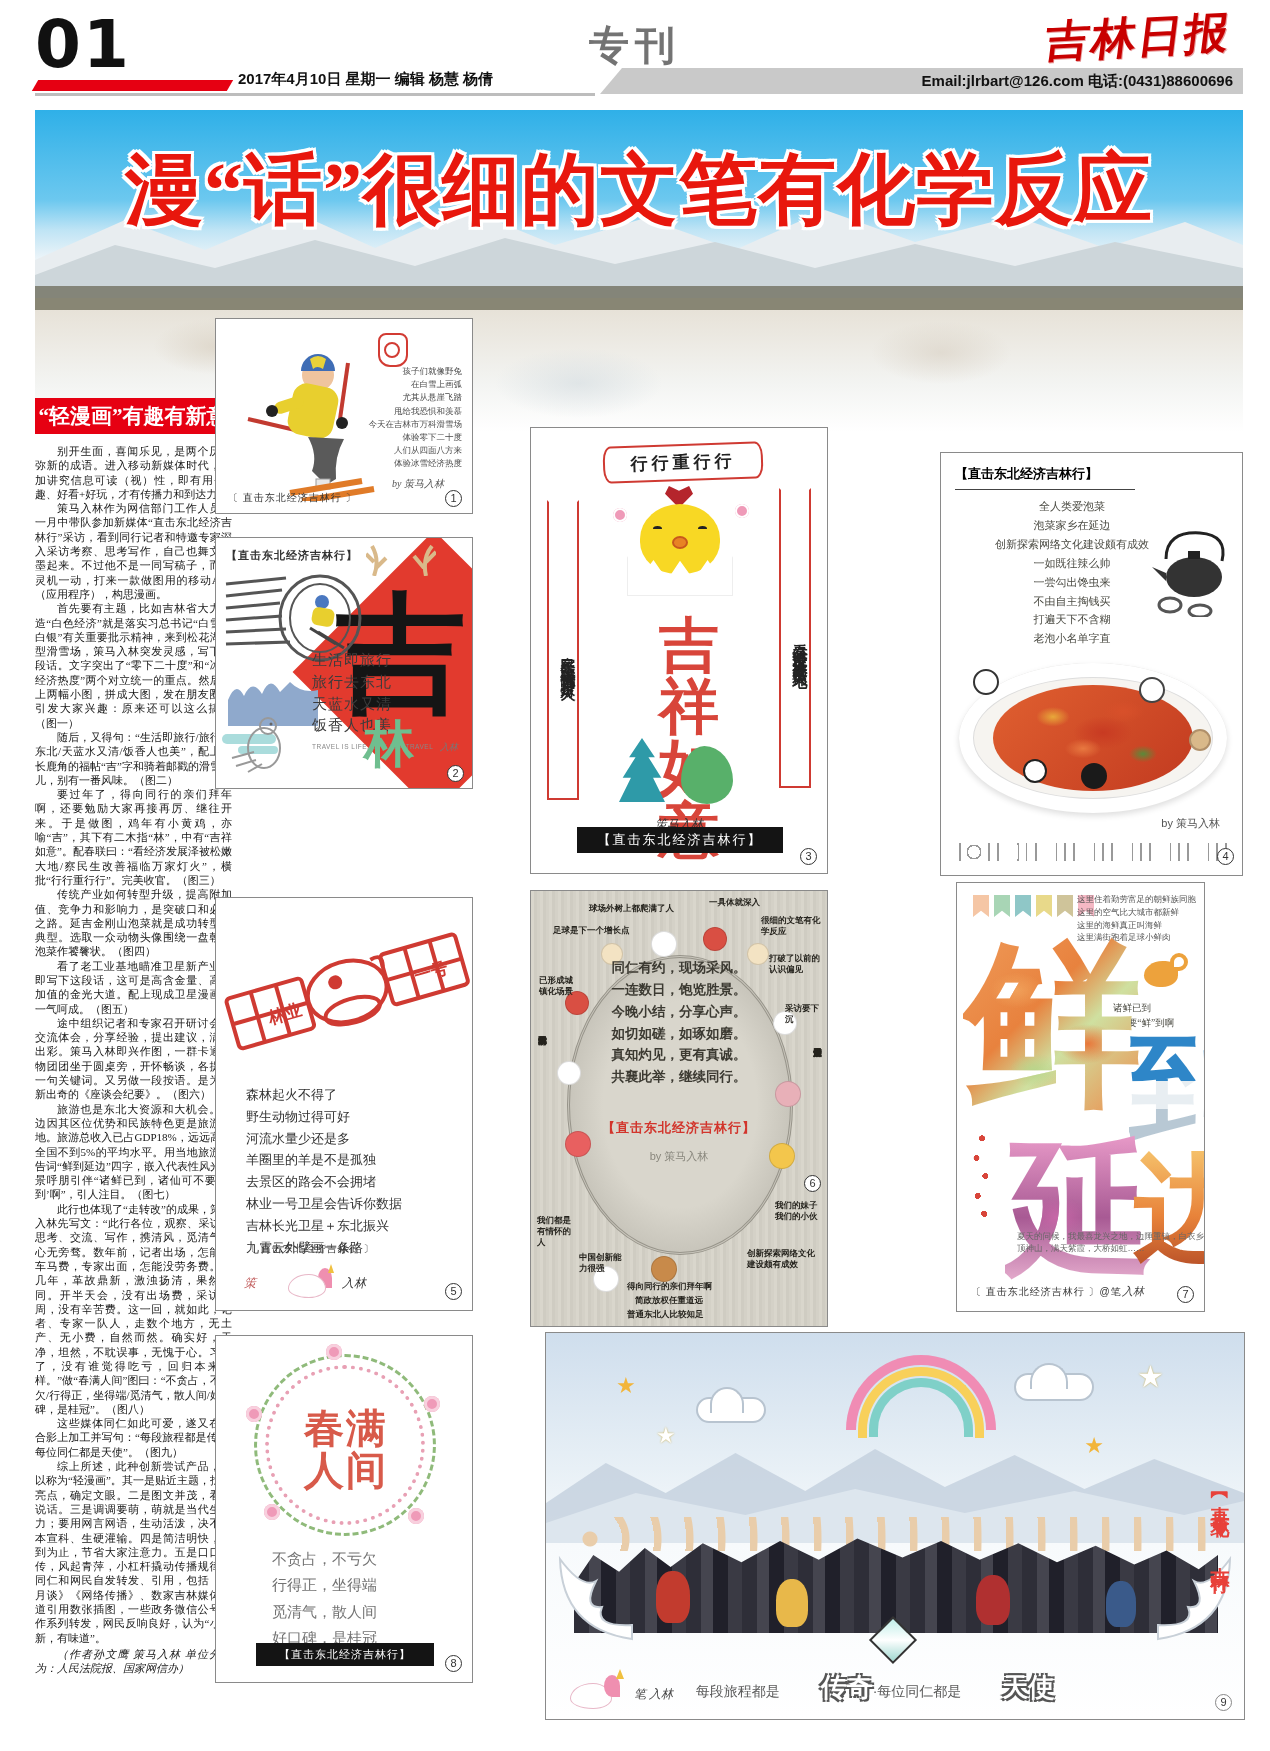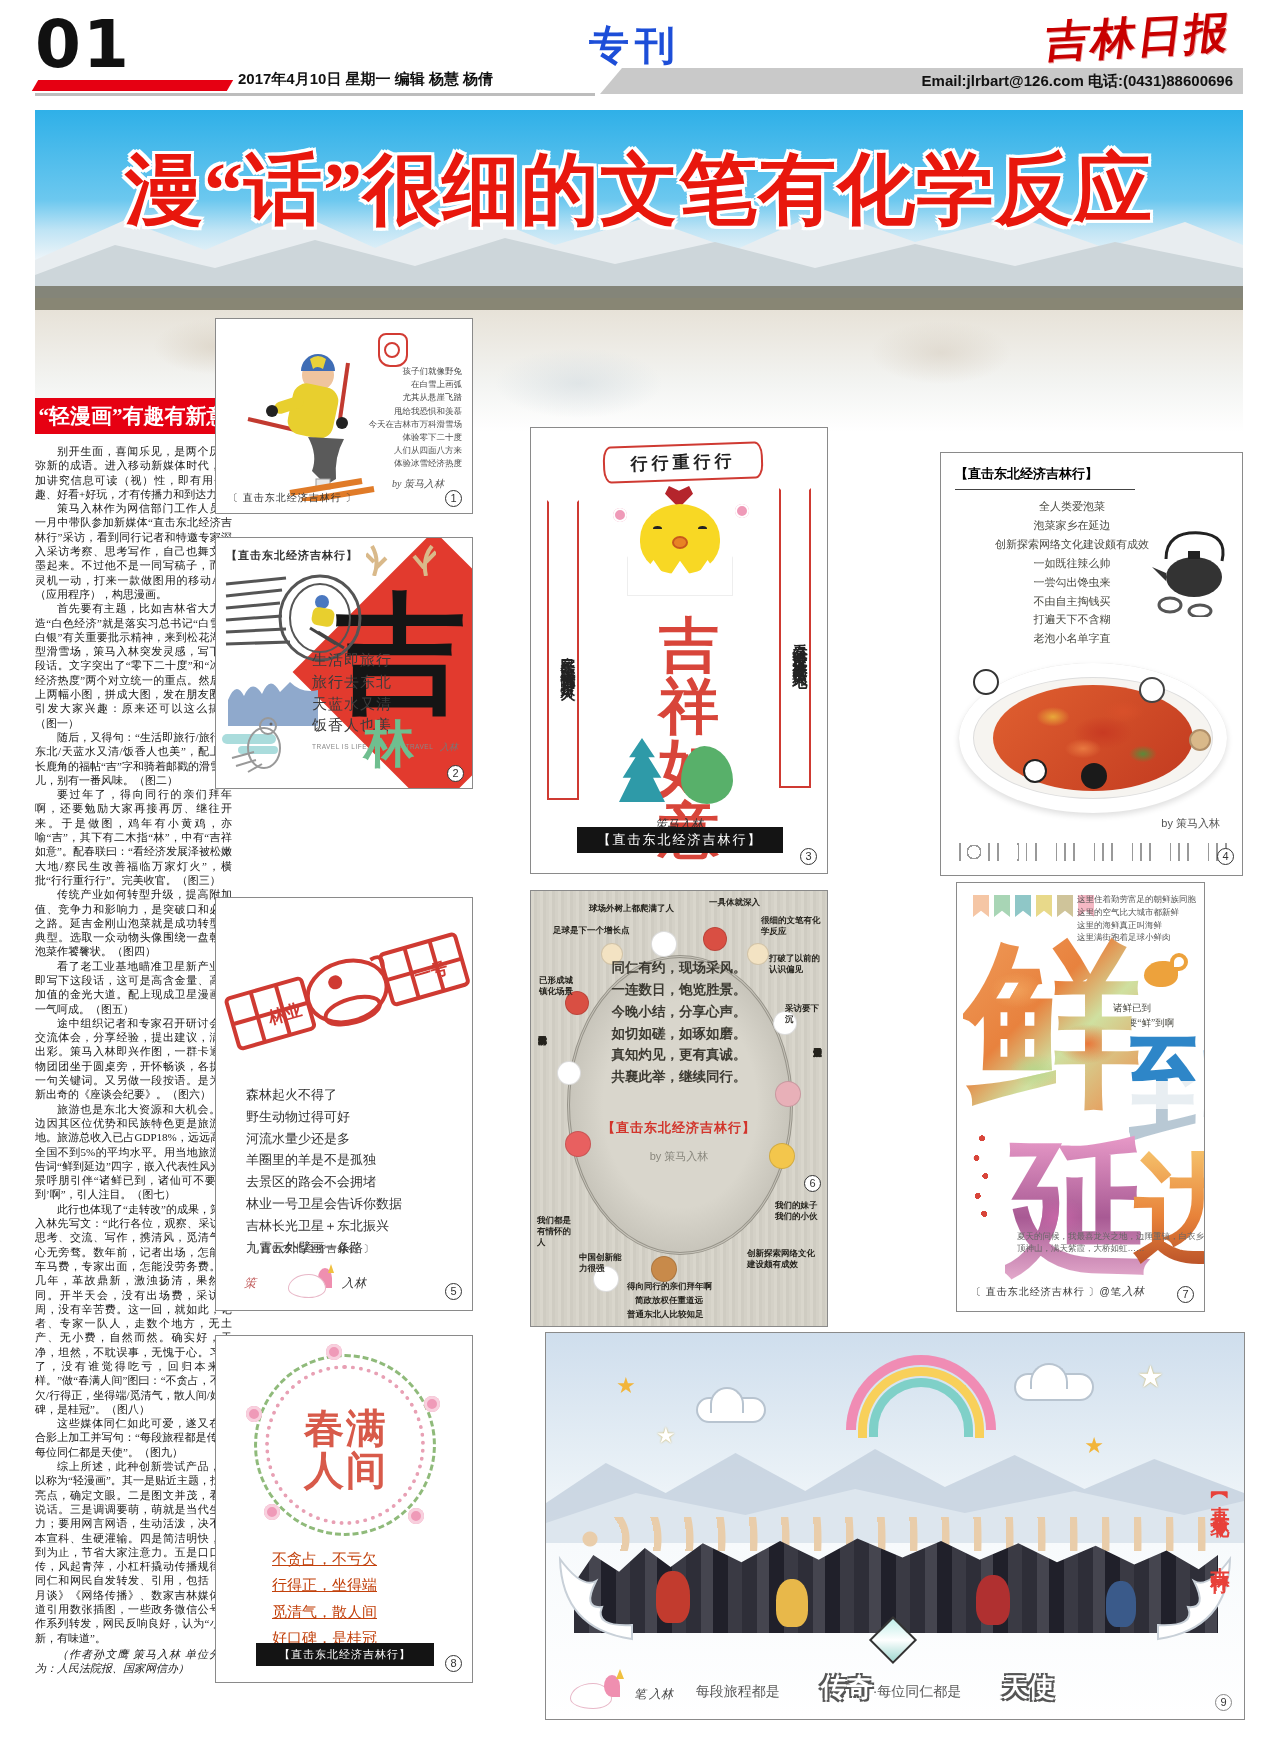--- a/index.html
+++ b/index.html
@@ -4,21 +4,21 @@
 <style>
   * { box-sizing: border-box; margin: 0; padding: 0; }
   body { background:#e9e9e9; font-family:"Liberation Sans", sans-serif; }
   .page { position:relative; width:1270px; height:1751px; background:#fff; margin:0 auto; overflow:hidden; }
 
   
   .pagenum { position:absolute; left:35px; top:6px; font-size:66px; font-weight:900; color:#111; letter-spacing:2px; font-family:"DejaVu Sans",sans-serif; }
   .pagenum-bar { position:absolute; left:35px; top:80px; width:195px; height:11px; background:#e60012; transform:skewX(-30deg); }
   .pagenum-bar2 { position:absolute; left:35px; top:93px; width:560px; height:3px; background:#bdbdbd; }
   .dateline { position:absolute; left:238px; top:70px; font-size:15px; font-weight:bold; color:#111; }
-  .section-title { position:absolute; left:0; right:0; top:18px; text-align:center; font-size:40px; font-weight:bold; color:#1d4ed8; letter-spacing:6px; }
+  .section-title { position:absolute; left:0; right:0; top:18px; text-align:center; font-size:40px; font-weight:bold; color:#737373; letter-spacing:6px; }
   .brand { position:absolute; right:40px; top:8px; font-size:44px; font-weight:900; color:#c80000; font-family:"Liberation Serif",serif; transform:skewX(-10deg) rotate(-3deg); letter-spacing:2px; text-shadow:1px 1px 0 #e8a0a0; }
   .contact-bar { position:absolute; left:600px; top:68px; width:643px; height:26px; background:#c9c9c9; clip-path:polygon(22px 0,100% 0,100% 100%,0 100%); }
   .contact-text { position:absolute; right:10px; top:4px; font-size:15px; font-weight:bold; color:#111; }
 
   
   .banner { position:absolute; left:35px; top:110px; width:1208px; height:200px; overflow:hidden; background:linear-gradient(180deg,#2fb0e8 0%,#6cc8ef 45%,#bfe4f5 60%,#eef5f9 75%,#dfe7ea 100%); }
   .banner svg { position:absolute; left:0; bottom:0; }
   .banner-title { position:absolute; left:0; right:0; top:28px; text-align:center; font-size:78px; font-weight:900; color:#e8170d; letter-spacing:1px; font-family:"Liberation Serif",serif;
      text-shadow:-3px -3px 0 #fff,3px -3px 0 #fff,-3px 3px 0 #fff,3px 3px 0 #fff,0 -3px 0 #fff,0 3px 0 #fff,-3px 0 0 #fff,3px 0 0 #fff; }
   .snow-under { position:absolute; left:35px; top:310px; width:1208px; height:122px; background:
@@ -129,21 +129,21 @@
       radial-gradient(5px 5px at 25% 30%, #d8453a 60%, transparent 61%),
       radial-gradient(5px 5px at 65% 50%, #d8453a 60%, transparent 61%),
       radial-gradient(5px 5px at 30% 72%, #d8453a 60%, transparent 61%),
       radial-gradient(5px 5px at 60% 92%, #d8453a 60%, transparent 61%); }
   
   #p8 { left:215px; top:1335px; width:258px; height:348px;padding-left:36px; }
   .p8-wreath { position:absolute; left:38px; top:18px; width:182px; height:182px; border:3px dashed #8fba7a; border-radius:50%; }
   .p8-wreath::before { content:""; position:absolute; inset:8px; border:4px dotted #e8a0b4; border-radius:50%; }
   .p8-flower { position:absolute; width:16px; height:16px; background:#ef9ab8; border-radius:50%; box-shadow:inset 0 0 0 3px #f8d0de; }
   .p8-seal { position:absolute; left:78px; top:72px; width:104px; text-align:center; font-size:40px; line-height:1.05; font-weight:900; color:#d85a4a; font-family:"Liberation Serif",serif; letter-spacing:2px; }
-  .p8-lines { position:absolute; left:56px; top:210px; font-size:15px; line-height:1.75; color:#c2410c; font-family:"Liberation Serif",serif;text-decoration:underline; }
+  .p8-lines { position:absolute; left:56px; top:210px; font-size:15px; line-height:1.75; color:#737373; font-family:"Liberation Serif",serif; }
   .p8-bar { position:absolute; left:40px; bottom:16px; width:178px; background:#141414; color:#fff; text-align:center; font-size:11px; letter-spacing:1px; padding:4px 0; }
   
   #p9 { left:545px; top:1332px; width:700px; height:388px; background:linear-gradient(180deg,#cfdeed 0%,#e8f0f6 35%,#f7fafc 55%,#ffffff 100%); }
   .p9-mounts { position:absolute; left:0; top:90px; width:100%; height:120px; }
   .p9-rainbow { position:absolute; left:300px; top:22px; width:150px; height:75px; border-radius:150px 150px 0 0; border:10px solid #f08cb4; border-bottom:none; }
   .p9-rainbow::before { content:""; position:absolute; left:2px; right:2px; top:2px; height:62px; border-radius:150px 150px 0 0; border:9px solid #f8d05a; border-bottom:none; }
   .p9-rainbow::after { content:""; position:absolute; left:13px; right:13px; top:13px; height:50px; border-radius:150px 150px 0 0; border:9px solid #7fd0c8; border-bottom:none; }
   .cloud { position:absolute; background:#fff; border:2px solid #b8c4d0; border-radius:30px; }
   .cloud::before { content:""; position:absolute; left:18%; top:-12px; width:45%; height:24px; background:#fff; border:2px solid #b8c4d0; border-bottom:none; border-radius:20px 20px 0 0; }
   .star { position:absolute; color:#f2b53a; font-size:22px; }

